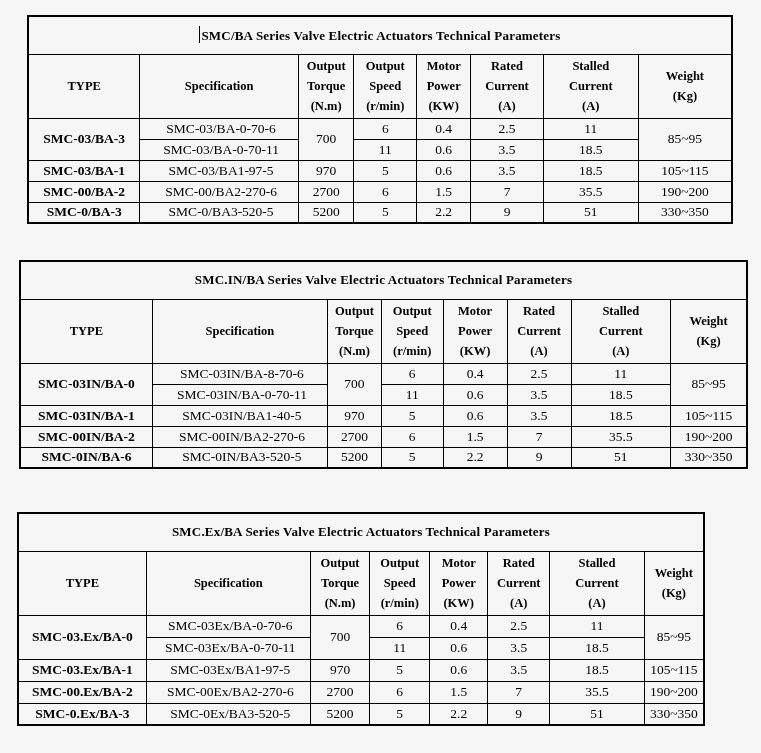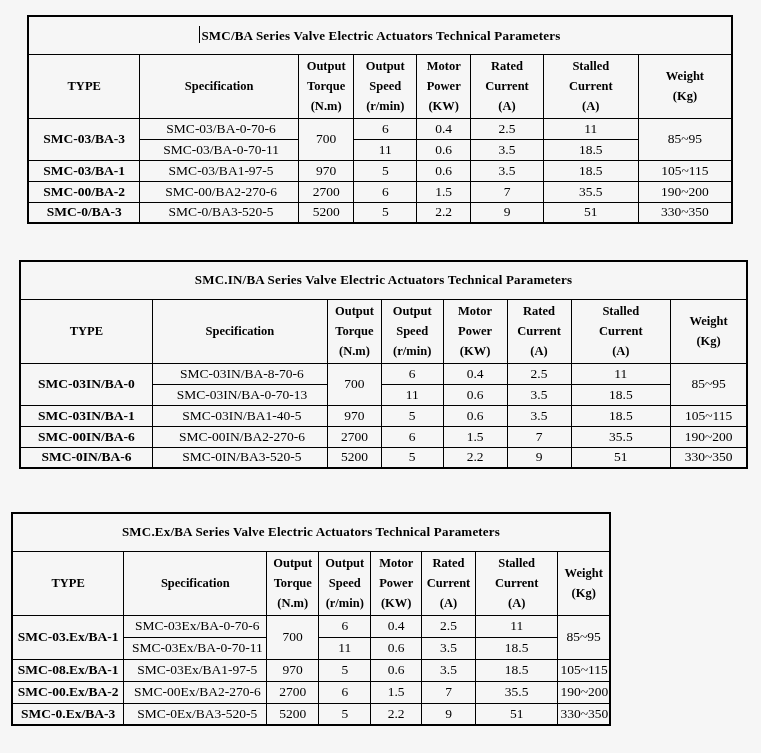--- a/index.html
+++ b/index.html
@@ -48,21 +48,21 @@
     text-align: center;
   }
   #t3 tbody td { height: 22px; }
   table.params tbody td.spec {
     text-align: center;
     padding-left: 6px;
   }
   table.params tbody td.type { font-weight: bold; }
   #t1 { margin: 15px 0 0 27px; width: 706px; }
   #t2 { margin: 36px 0 0 19px; width: 729px; padding-left: 32px; }
-  #t3 { margin: 43px 0 0 11px; width: 600px; }
+  #t3 { margin: 43px 0 0 17px; width: 688px; }
 </style>
 </head>
 <body>
 
 <table id="t1" class="params">
   <colgroup>
     <col style="width:15.9%">
       <col style="width:22.5%">
       <col style="width:7.9%">
       <col style="width:8.9%">
@@ -214,38 +214,38 @@
       <td class="type" rowspan="2">SMC-03IN/BA-0</td>
       <td class="spec">SMC-03IN/BA-8-70-6</td>
       <td rowspan="2">700</td>
       <td>6</td>
       <td>0.4</td>
       <td>2.5</td>
       <td>11</td>
       <td rowspan="2">85~95</td>
     </tr>
     <tr>
-      <td class="spec">SMC-03IN/BA-0-70-13</td>
+      <td class="spec">SMC-03IN/BA-0-70-11</td>
       <td>11</td>
       <td>0.6</td>
       <td>3.5</td>
       <td>18.5</td>
     </tr>
     <tr>
       <td class="type">SMC-03IN/BA-1</td>
       <td class="spec">SMC-03IN/BA1-40-5</td>
       <td>970</td>
       <td>5</td>
       <td>0.6</td>
       <td>3.5</td>
       <td>18.5</td>
       <td>105~115</td>
     </tr>
     <tr>
-      <td class="type">SMC-00IN/BA-6</td>
+      <td class="type">SMC-00IN/BA-2</td>
       <td class="spec">SMC-00IN/BA2-270-6</td>
       <td>2700</td>
       <td>6</td>
       <td>1.5</td>
       <td>7</td>
       <td>35.5</td>
       <td>190~200</td>
     </tr>
     <tr>
       <td class="type">SMC-0IN/BA-6</td>
@@ -304,38 +304,38 @@
         <div>(A)</div>
       </th>
       <th>
         <div>Weight</div>
         <div>(Kg)</div>
       </th>
     </tr>
   </thead>
   <tbody>
     <tr>
-      <td class="type" rowspan="2">SMC-03.Ex/BA-1</td>
+      <td class="type" rowspan="2">SMC-03.Ex/BA-0</td>
       <td class="spec">SMC-03Ex/BA-0-70-6</td>
       <td rowspan="2">700</td>
       <td>6</td>
       <td>0.4</td>
       <td>2.5</td>
       <td>11</td>
       <td rowspan="2">85~95</td>
     </tr>
     <tr>
       <td class="spec">SMC-03Ex/BA-0-70-11</td>
       <td>11</td>
       <td>0.6</td>
       <td>3.5</td>
       <td>18.5</td>
     </tr>
     <tr>
-      <td class="type">SMC-08.Ex/BA-1</td>
+      <td class="type">SMC-03.Ex/BA-1</td>
       <td class="spec">SMC-03Ex/BA1-97-5</td>
       <td>970</td>
       <td>5</td>
       <td>0.6</td>
       <td>3.5</td>
       <td>18.5</td>
       <td>105~115</td>
     </tr>
     <tr>
       <td class="type">SMC-00.Ex/BA-2</td>

